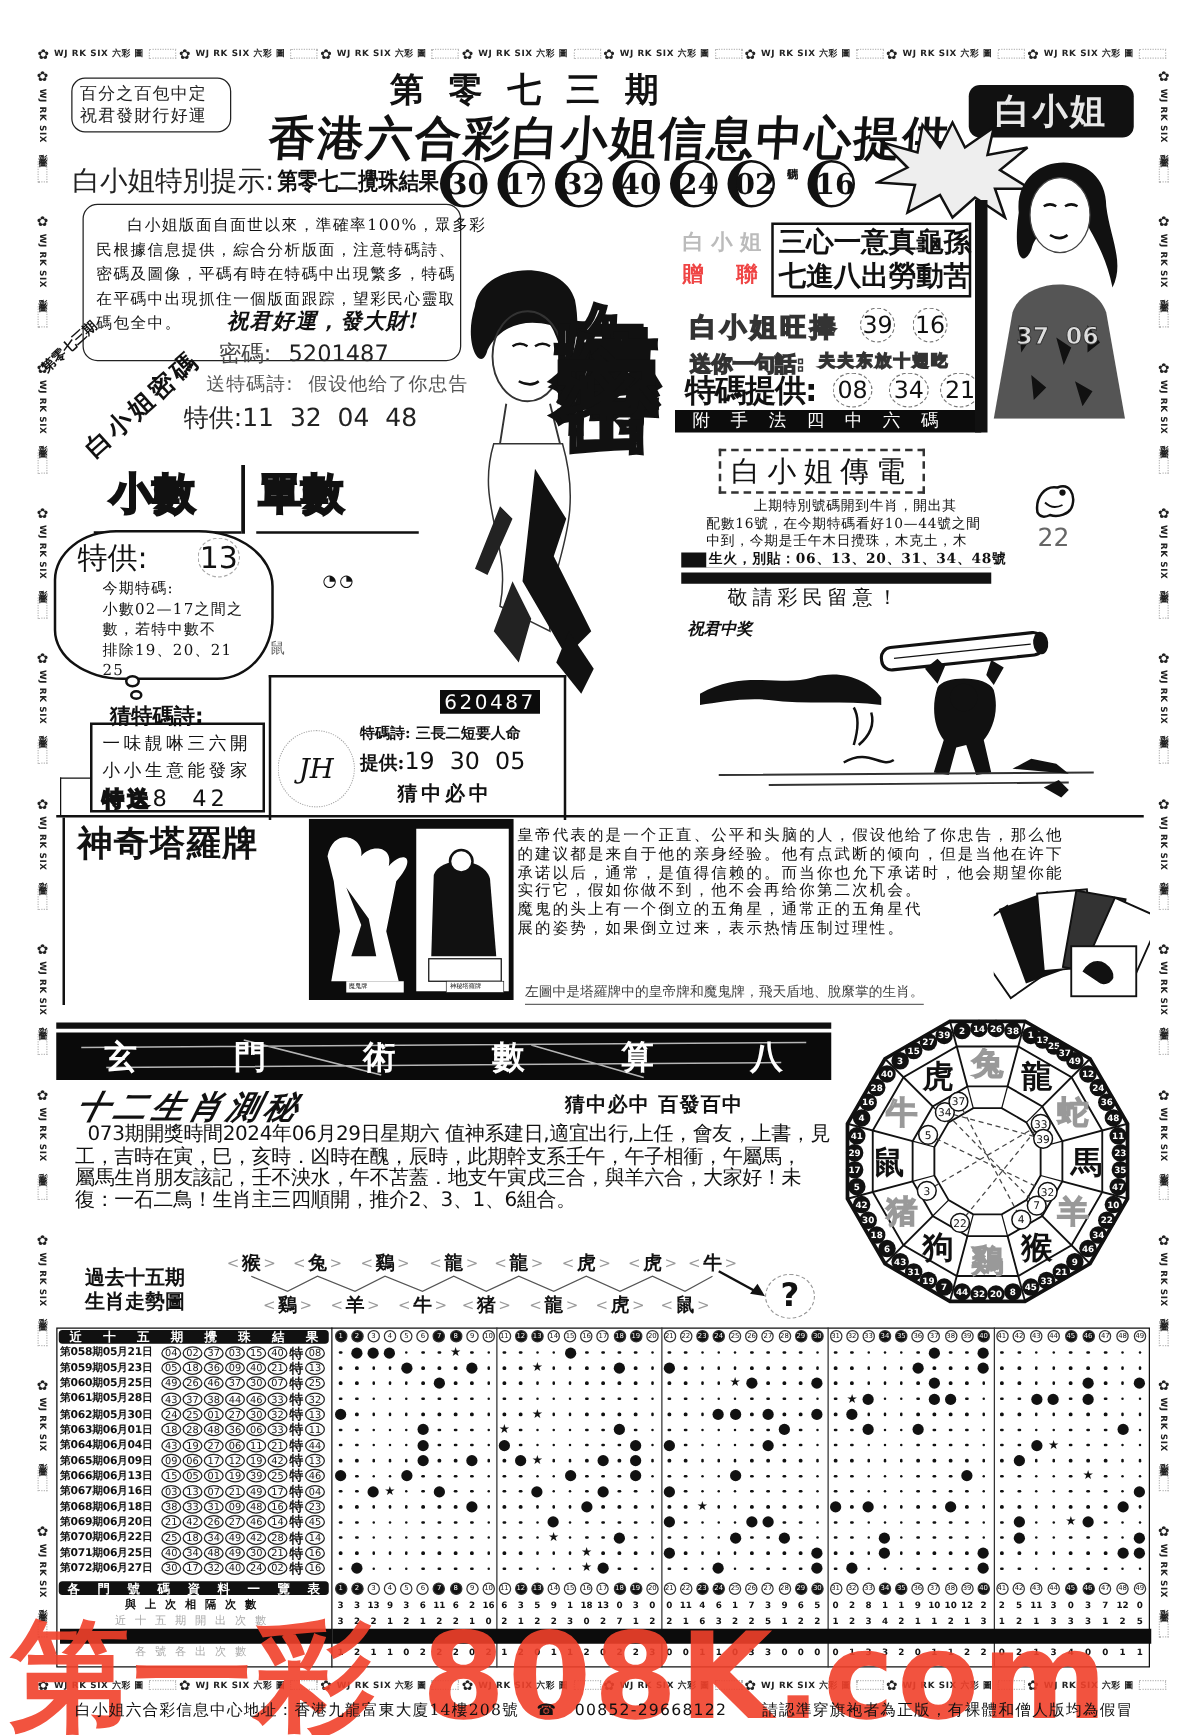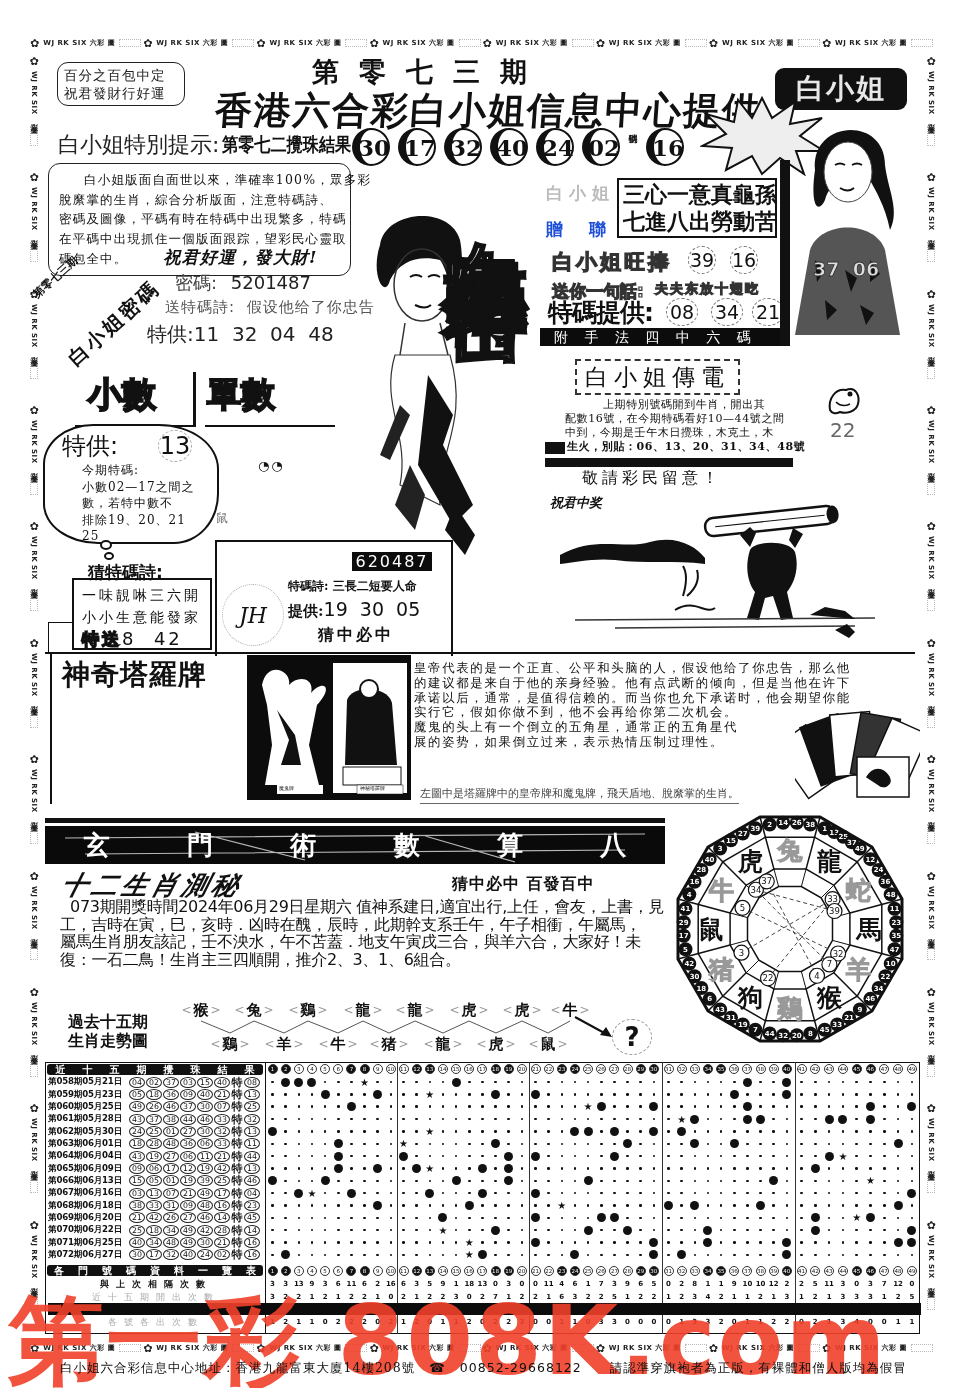--- a/index.html
+++ b/index.html
@@ -280,23 +280,23 @@
     <div class="ball">24</div>
     <div class="ball">02</div>
     <div style="writing-mode:vertical-rl;font-size:9px;line-height:10px;height:40px">特別號碼</div>
     <div class="ball">16</div>
   </div>
 
   <svg class="a" style="left:700px;top:96px" width="125" height="80">
     <polygon points="62,2 72,22 95,6 90,28 122,22 100,40 124,55 96,55 104,78 80,62 62,78 52,60 26,74 32,52 2,50 26,38 6,18 34,26 38,4 52,22" fill="#eee" stroke="#111" stroke-width="2"></polygon>
   </svg>
 
-  <div class="a infobox serif" style="left:48px;top:163px;width:303px;height:113px">
+  <div class="a infobox serif" style="left:66px;top:163px;width:303px;height:126px">
     <div style="text-indent:2em" class="nw">白小姐版面自面世以來，準確率100%，眾多彩</div>
-    <div class="nw">脫縻掌的生肖，綜合分析版面，注意特碼詩、</div>
+    <div class="nw">民根據信息提供，綜合分析版面，注意特碼詩、</div>
     <div class="nw">密碼及圖像，平碼有時在特碼中出現繁多，特碼</div>
     <div class="nw">在平碼中出現抓住一個版面跟踪，望彩民心靈取</div>
     <div class="nw"><span>碼包全中。</span><span style="margin-left:36px;font-size:17px;font-style:italic;font-weight:bold">祝君好運，發大財!</span></div>
   </div>
 
   <div class="a" style="left:30px;top:290px;transform:rotate(-42deg);transform-origin:left top">
     <div style="font-size:11px;font-weight:bold" class="nw">第零七三期</div>
   </div>
   <div class="a nw" style="left:62px;top:352px;transform:rotate(-42deg);transform-origin:left top;font:bold 20px 'DejaVu Serif',serif;letter-spacing:3px">白小姐密碼</div>
   <div class="a nw" style="left:175px;top:271px;font-size:18px;color:#222">
@@ -317,21 +317,21 @@
     <path d="M65,118 L60,150 M100,118 L108,150" stroke="#333" stroke-width="1.5"></path>
     <path d="M55,150 C40,200 70,230 60,280 L100,300 C95,250 130,220 110,150 Z" fill="none" stroke="#333" stroke-width="1.2"></path>
     <path d="M88,170 l25,40 l-10,30 l30,60 l-20,20 l-35,-60 z" fill="#111"></path>
     <path d="M60,200 l-20,50 l10,5 l20,-45 z M70,260 l-15,40 l20,25 l10,-35 z" fill="#222"></path>
     <path d="M115,300 l20,30 l-10,20 l-20,-25 z" fill="#111"></path>
   </svg>
 
   <div class="a vtitle" style="left:440px;top:175px;height:470px">白小姐傳密</div>
 
   <div class="a nw" style="left:546px;top:182px;font:bold 17px 'DejaVu Serif',serif;color:#bbb;letter-spacing:6px">白小姐</div>
-  <div class="a nw" style="left:546px;top:218px;font:bold 17px 'DejaVu Serif',serif;color:#1d4ed8;letter-spacing:10px">贈  聯</div>
+  <div class="a nw" style="left:546px;top:208px;font:bold 17px 'DejaVu Serif',serif;color:#ef4444;letter-spacing:10px">贈  聯</div>
   <div class="a couplet" style="left:617px;top:178px;width:160px">
     <div class="nw">三心一意真龜孫</div>
     <div class="nw">七進八出勞動苦</div>
   </div>
   <div class="a nw outlined" style="left:552px;top:248px;font-size:21px;letter-spacing:3px;font-family:'DejaVu Serif',serif">白小姐旺捧</div>
   <div class="a cnum" style="left:688px;top:246px;width:28px;height:28px">39</div>
   <div class="a cnum" style="left:730px;top:246px;width:28px;height:28px">16</div>
   <div class="a nw outlined" style="left:552px;top:280px;font-size:17px">送你一句話:</div>
   <div class="a nw outlined" style="left:655px;top:280px;font-size:13px;letter-spacing:2px">夫夫东放十翅吃</div>
   <div class="a nw" style="left:548px;top:296px;font:900 25px 'DejaVu Sans',sans-serif;letter-spacing:-1px">特碼提供:</div>

